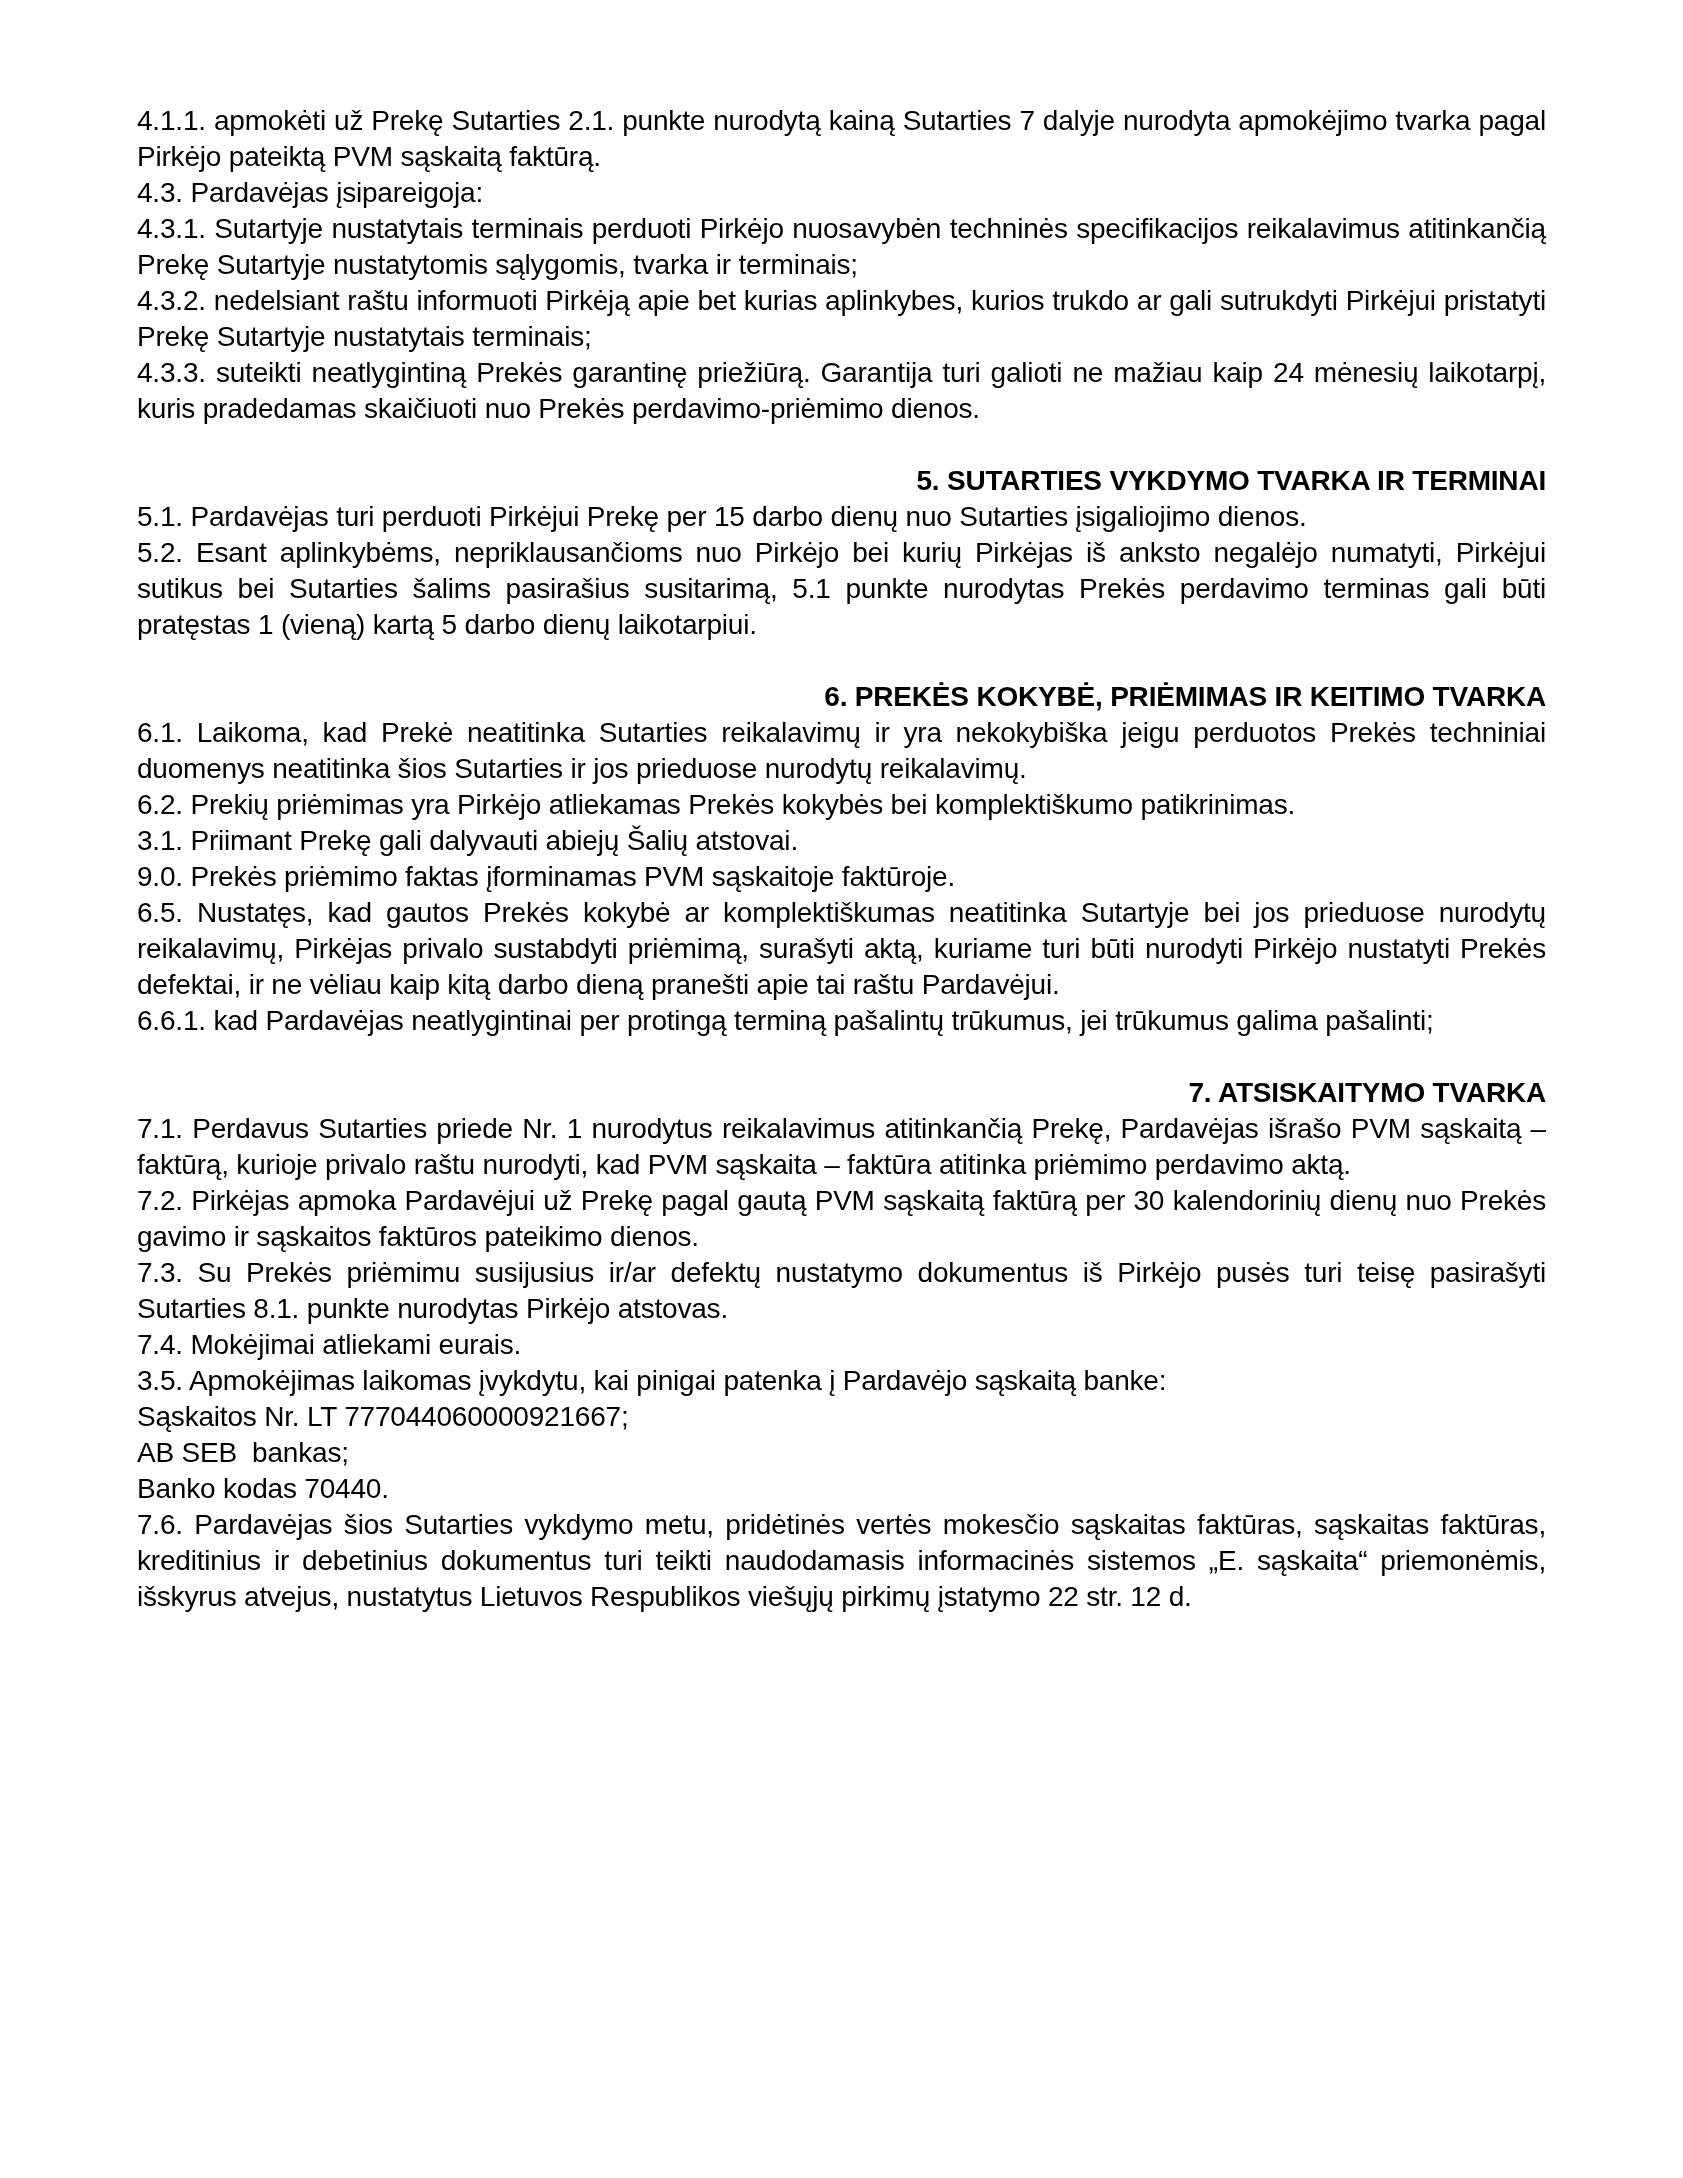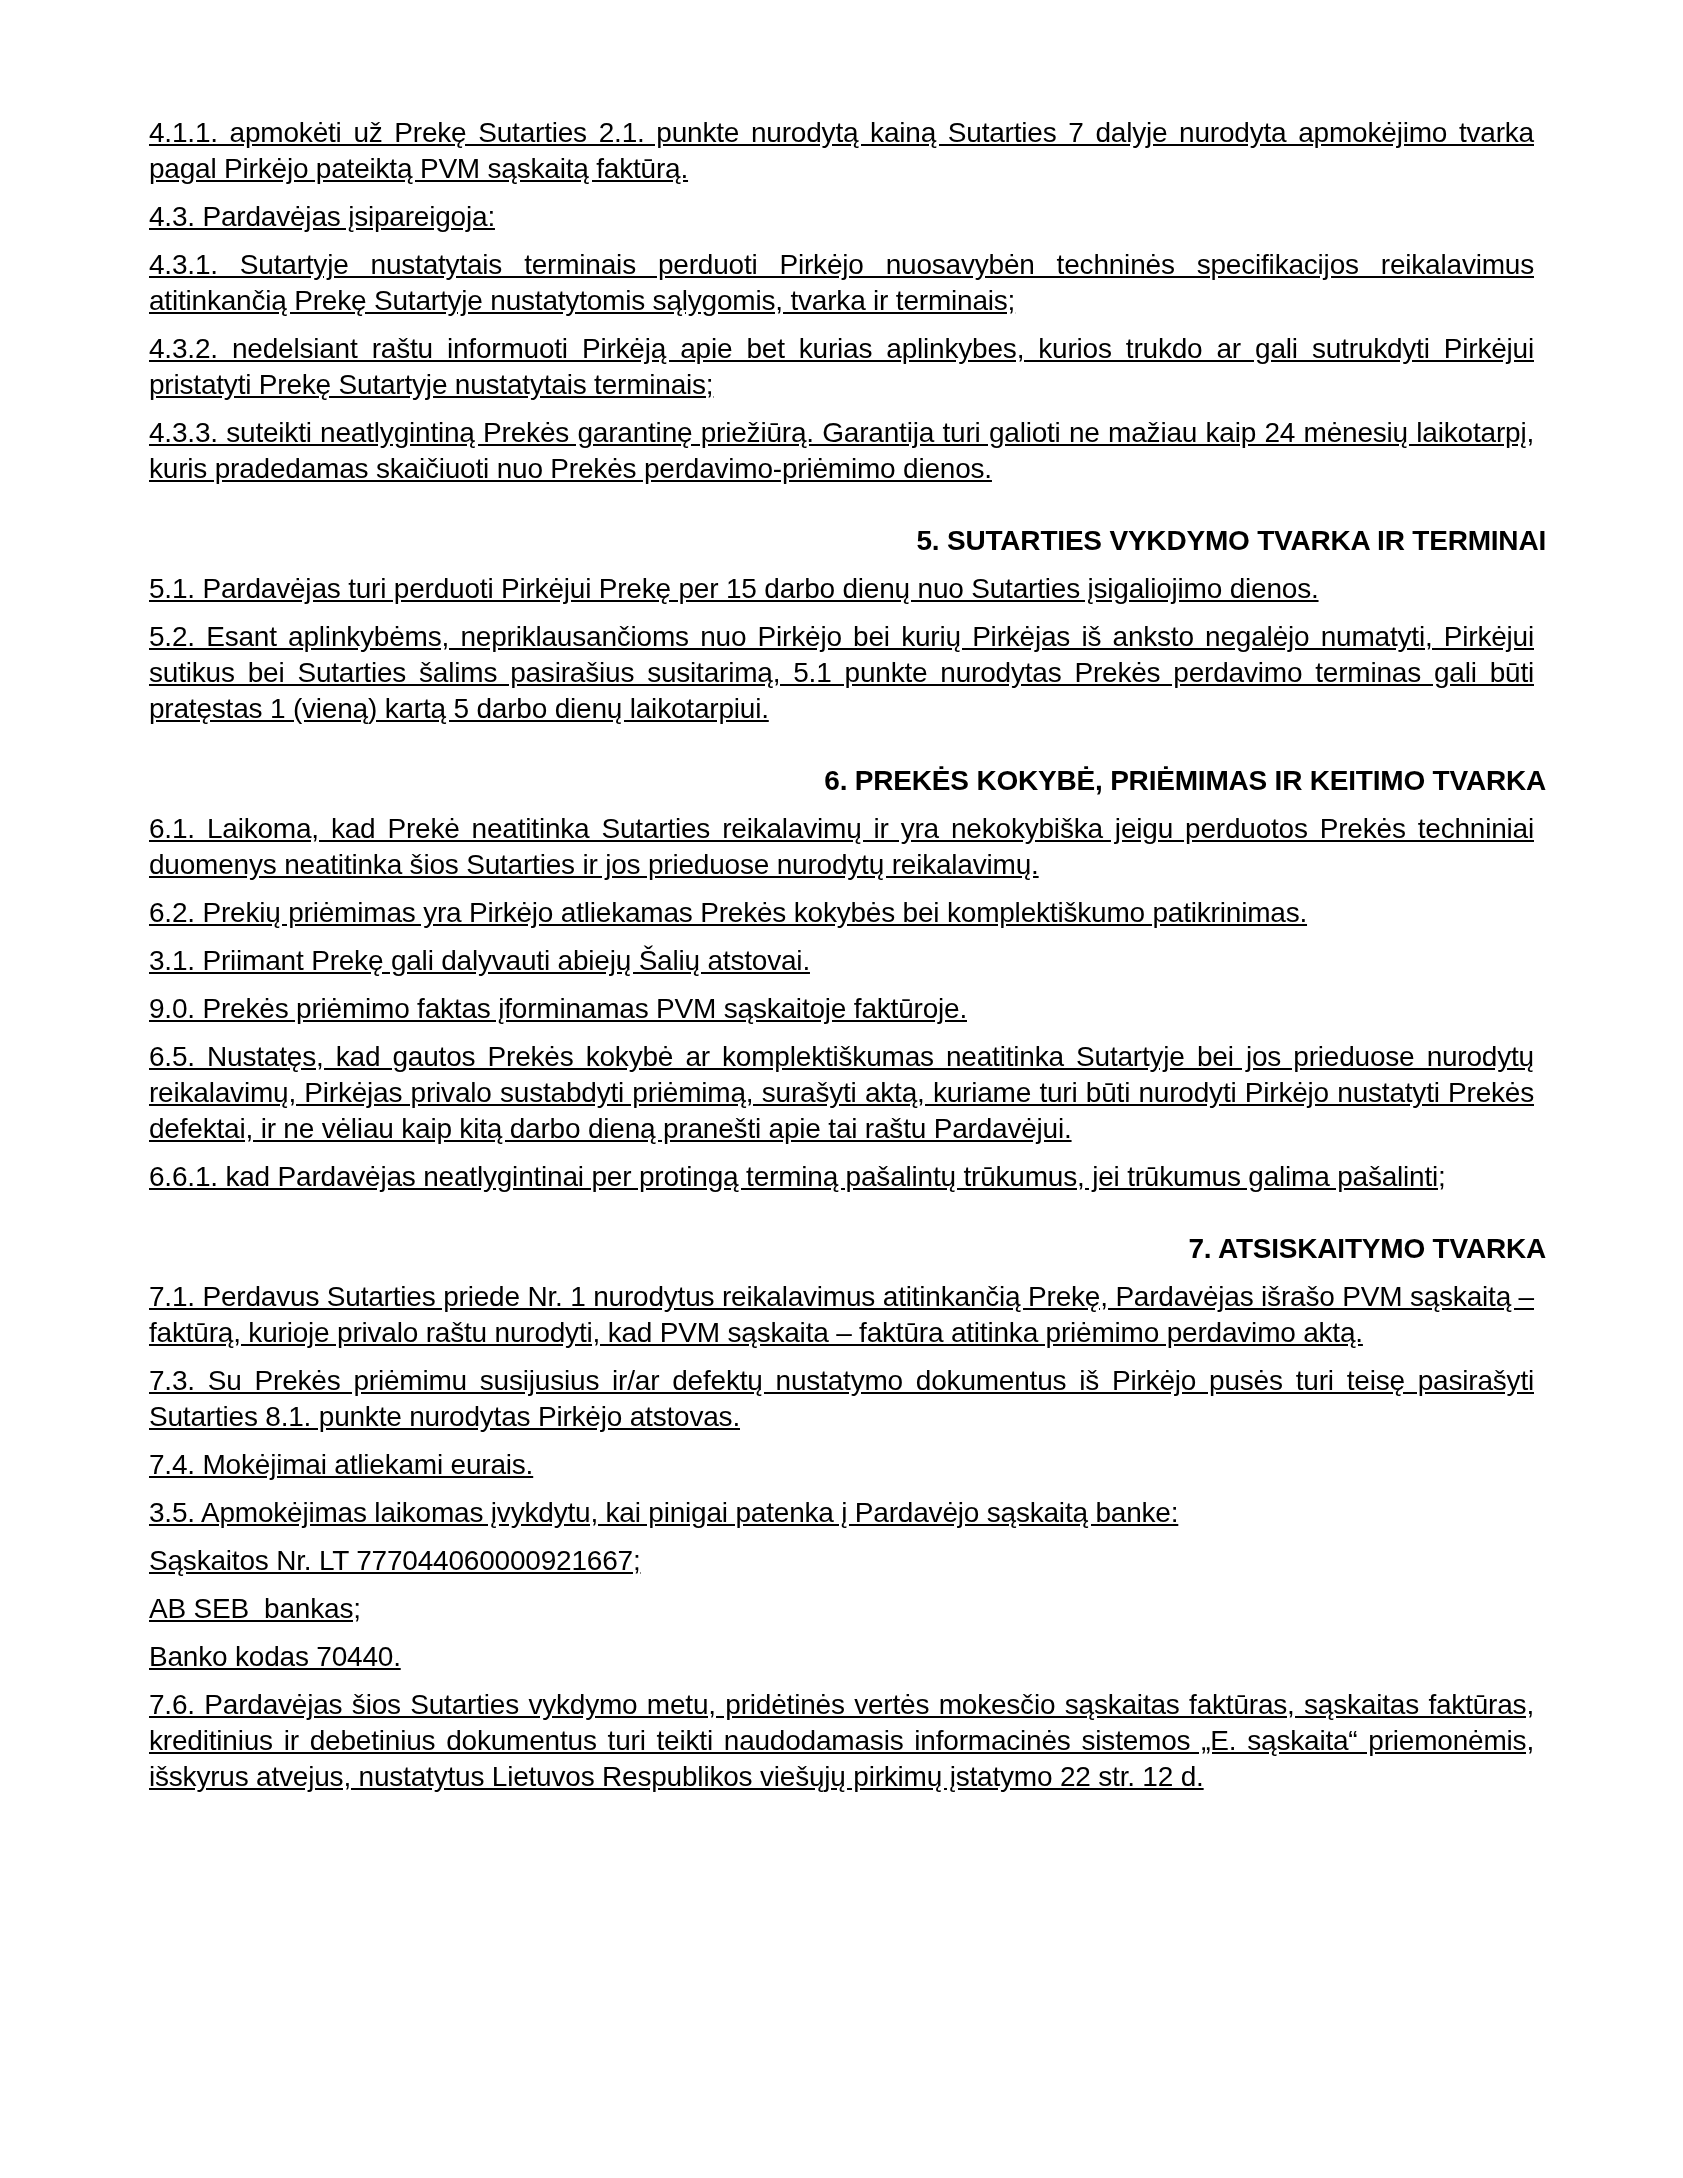--- a/index.html
+++ b/index.html
@@ -18,23 +18,22 @@
     height: 2178px;
     padding: 103px 137px 0 137px;
     background: #ffffff;
     color: #000000;
     font-family: "Liberation Sans", sans-serif;
     font-size: 28px;
     line-height: 36px;
     letter-spacing: -0.2px;
   }
   .page p {
-    margin: 12px;
+    margin: 0;
     text-align: justify;
-    text-decoration: underline;
   }
   .page h2 {
     margin: 36px 0 0 0;
     font-size: 28px;
     line-height: 36px;
     font-weight: 700;
     text-align: right;
   }
 </style>
 </head>
@@ -51,20 +50,21 @@
   <p>5.2. Esant aplinkybėms, nepriklausančioms nuo Pirkėjo bei kurių Pirkėjas iš anksto negalėjo numatyti, Pirkėjui sutikus bei Sutarties šalims pasirašius susitarimą, 5.1 punkte nurodytas Prekės perdavimo terminas gali būti pratęstas 1 (vieną) kartą 5 darbo dienų laikotarpiui.</p>
   <h2>6. PREKĖS KOKYBĖ, PRIĖMIMAS IR KEITIMO TVARKA</h2>
   <p>6.1. Laikoma, kad Prekė neatitinka Sutarties reikalavimų ir yra nekokybiška jeigu perduotos Prekės techniniai duomenys neatitinka šios Sutarties ir jos prieduose nurodytų reikalavimų.</p>
   <p>6.2. Prekių priėmimas yra Pirkėjo atliekamas Prekės kokybės bei komplektiškumo patikrinimas.</p>
   <p>3.1. Priimant Prekę gali dalyvauti abiejų Šalių atstovai.</p>
   <p>9.0. Prekės priėmimo faktas įforminamas PVM sąskaitoje faktūroje.</p>
   <p>6.5. Nustatęs, kad gautos Prekės kokybė ar komplektiškumas neatitinka Sutartyje bei jos prieduose nurodytų reikalavimų, Pirkėjas privalo sustabdyti priėmimą, surašyti aktą, kuriame turi būti nurodyti Pirkėjo nustatyti Prekės defektai, ir ne vėliau kaip kitą darbo dieną pranešti apie tai raštu Pardavėjui.</p>
   <p>6.6.1. kad Pardavėjas neatlygintinai per protingą terminą pašalintų trūkumus, jei trūkumus galima pašalinti;</p>
   <h2>7. ATSISKAITYMO TVARKA</h2>
   <p>7.1. Perdavus Sutarties priede Nr. 1 nurodytus reikalavimus atitinkančią Prekę, Pardavėjas išrašo PVM sąskaitą – faktūrą, kurioje privalo raštu nurodyti, kad PVM sąskaita – faktūra atitinka priėmimo perdavimo aktą.</p>
+  <p>7.2. Pirkėjas apmoka Pardavėjui už Prekę pagal gautą PVM sąskaitą faktūrą per 30 kalendorinių dienų nuo Prekės gavimo ir sąskaitos faktūros pateikimo dienos.</p>
   <p>7.3. Su Prekės priėmimu susijusius ir/ar defektų nustatymo dokumentus iš Pirkėjo pusės turi teisę pasirašyti Sutarties 8.1. punkte nurodytas Pirkėjo atstovas.</p>
   <p>7.4. Mokėjimai atliekami eurais.</p>
   <p>3.5. Apmokėjimas laikomas įvykdytu, kai pinigai patenka į Pardavėjo sąskaitą banke:</p>
   <p>Sąskaitos Nr. LT 777044060000921667;</p>
   <p>AB SEB&nbsp; bankas;</p>
   <p>Banko kodas 70440.</p>
   <p>7.6. Pardavėjas šios Sutarties vykdymo metu, pridėtinės vertės mokesčio sąskaitas faktūras, sąskaitas faktūras, kreditinius ir debetinius dokumentus turi teikti naudodamasis informacinės sistemos „E. sąskaita“ priemonėmis, išskyrus atvejus, nustatytus Lietuvos Respublikos viešųjų pirkimų įstatymo 22 str. 12 d.</p>
 </div>
 
 

